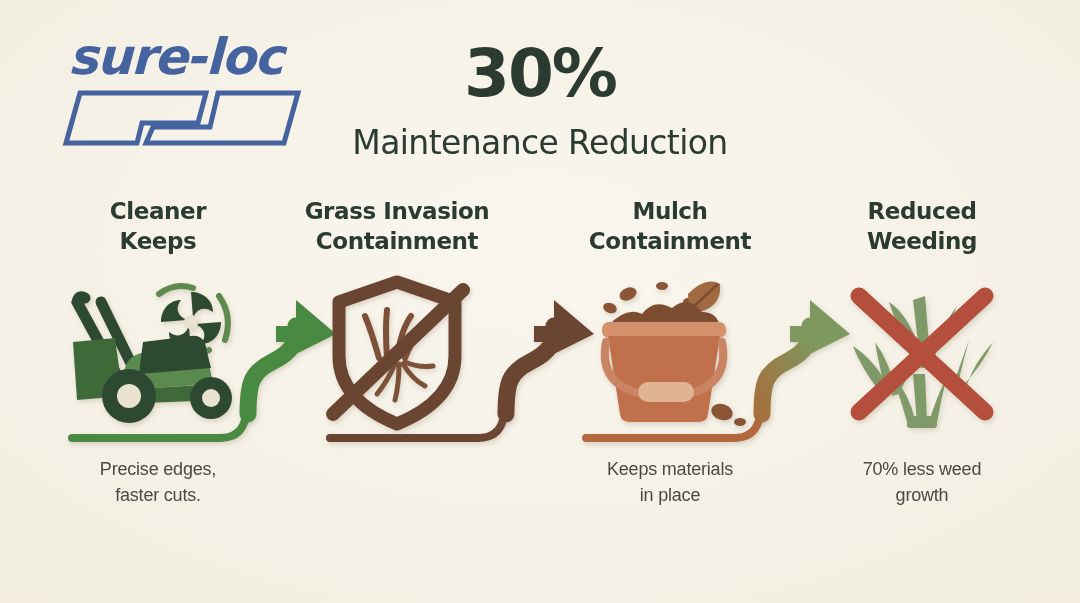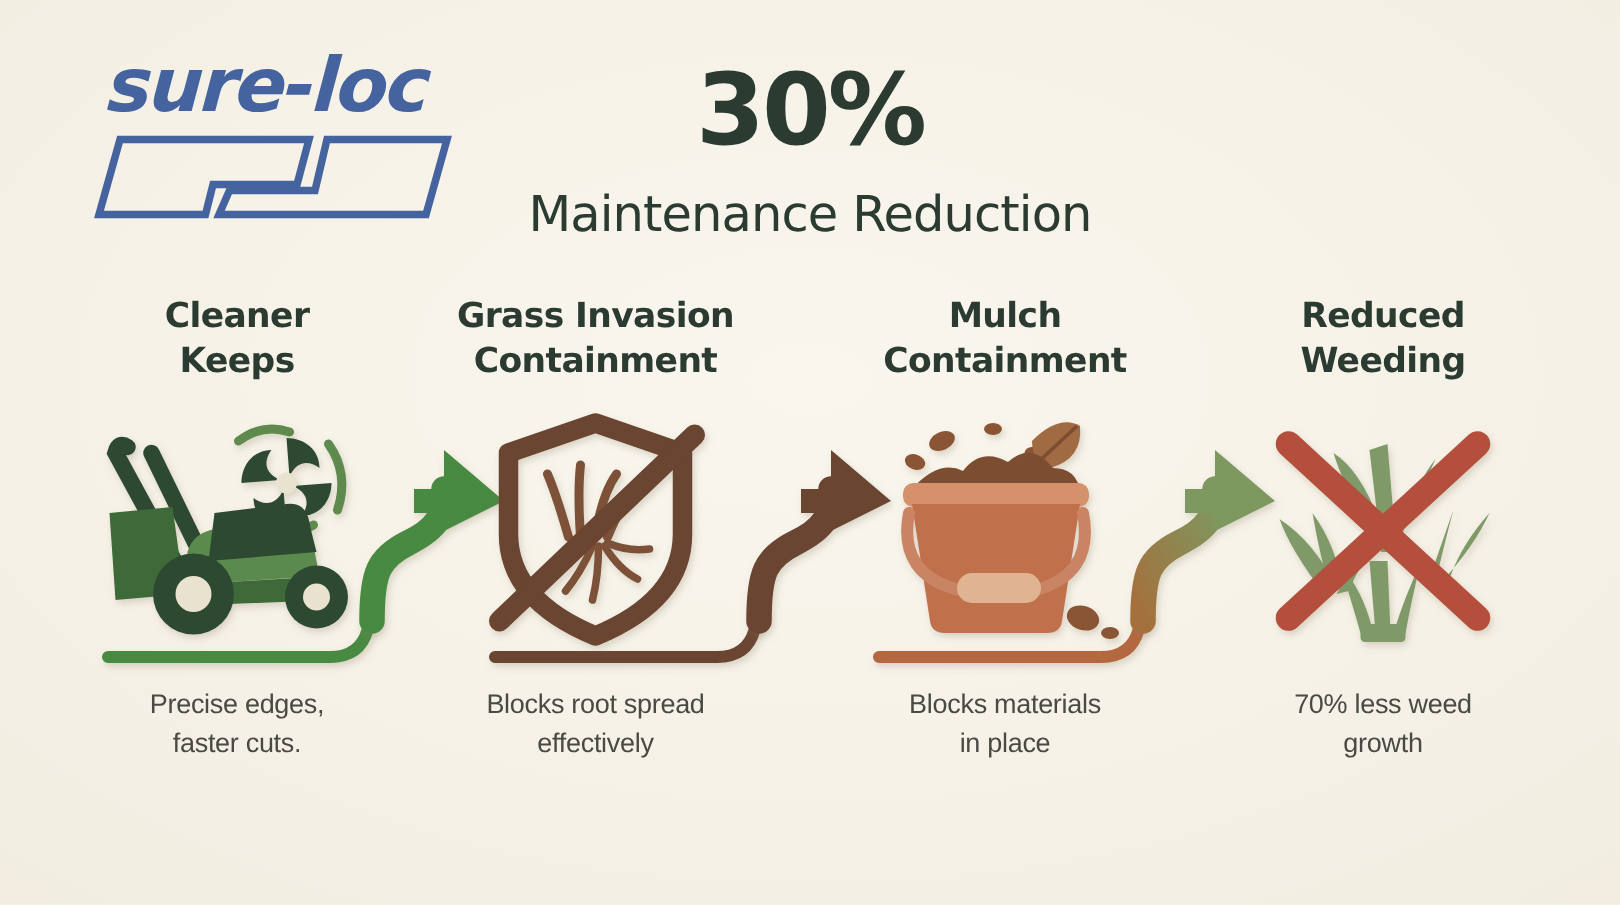--- a/index.html
+++ b/index.html
@@ -200,24 +200,20 @@
             <path d="M 88 92 Q 80 110 70 122"></path>
             <path d="M 92 92 Q 92 112 88 128"></path>
             <path d="M 96 92 Q 106 108 118 114"></path>
             <path d="M 98 90 Q 112 96 126 94"></path>
           </g>
 
           <path d="M 26 142 L 156 18" fill="none" stroke="#6b4430" stroke-width="14" stroke-linecap="round"></path>
         </g>
       </svg>
     </div>
-    <div class="col-caption">
-      <div>Blocks root spread</div>
-      <div>effectively</div>
-    </div>
   </div>
 
   <div class="col col-2">
     <div class="col-title">
       <div>Mulch</div>
       <div>Containment</div>
     </div>
     <div class="icon-slot">
       <svg width="180" height="165" viewBox="0 0 180 165">
         <g filter="url(#softShadow)">
@@ -240,21 +236,21 @@
 
           <path d="M 28 64 L 140 64 L 128 142 Q 127 150 118 150 L 50 150 Q 41 150 40 142 Z" fill="#c06f4c"></path>
 
           <path d="M 26 70 Q 18 112 62 122 L 108 122 Q 150 112 142 70" fill="none" stroke="#c98463" stroke-width="8" stroke-linecap="round"></path>
 
           <rect x="58" y="110" width="56" height="20" rx="10" fill="#e0b392"></rect>
         </g>
       </svg>
     </div>
     <div class="col-caption">
-      <div>Blocks materials</div>
+      <div>Keeps materials</div>
       <div>in place</div>
     </div>
   </div>
 
   <div class="col col-3">
     <div class="col-title">
       <div>Reduced</div>
       <div>Weeding</div>
     </div>
     <div class="icon-slot">

